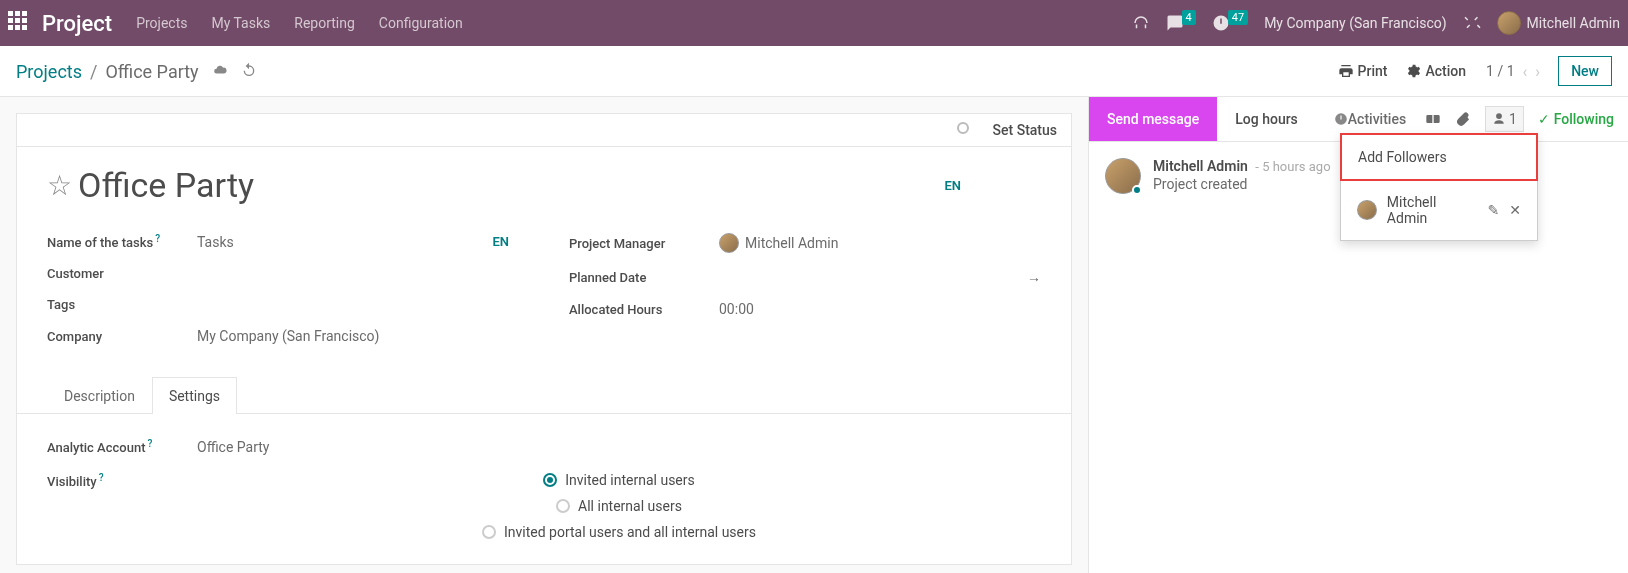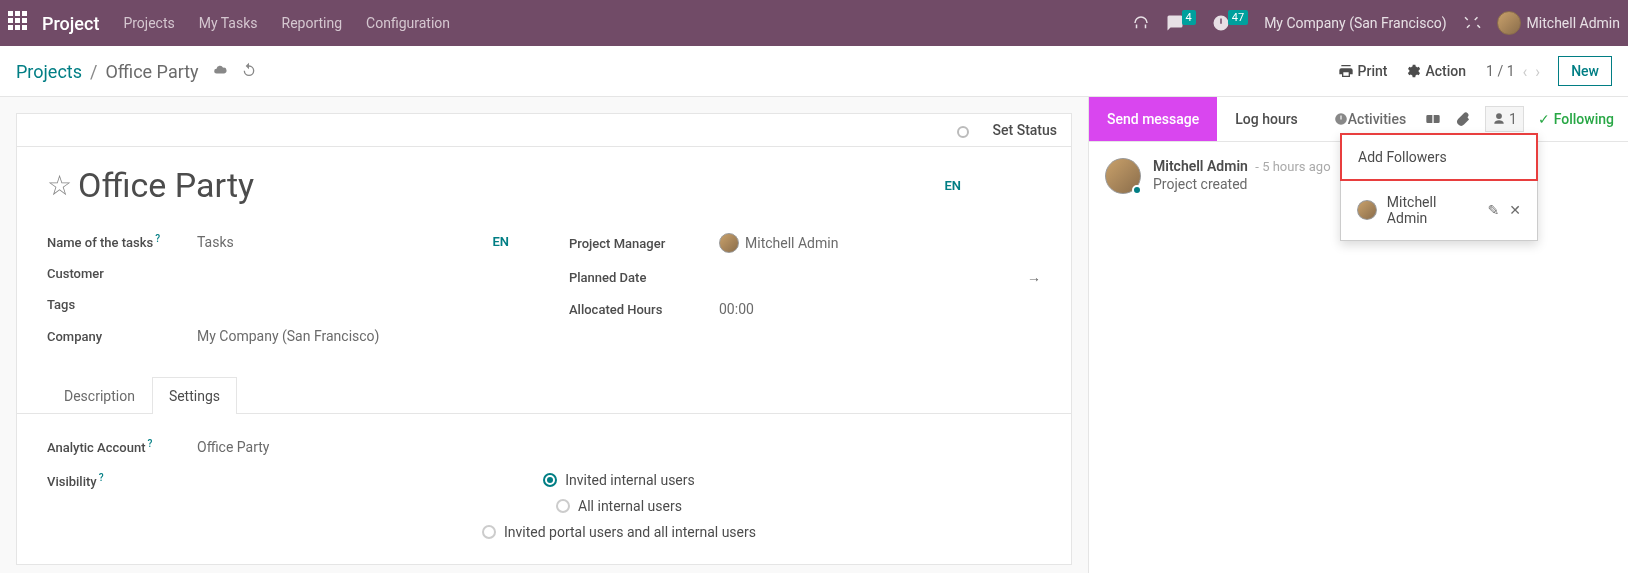--- a/index.html
+++ b/index.html
@@ -2,21 +2,21 @@
 <html><head>
 <meta charset="utf-8">
 <style>
 * { box-sizing: border-box; margin: 0; padding: 0; }
 body { font-family: -apple-system, BlinkMacSystemFont, "Segoe UI", Roboto, sans-serif; font-size: 14px; color: #4c4c4c; background: #f9f9f9; }
 
 
 .topnav { background: #714b67; height: 46px; display: flex; align-items: center; padding: 0 8px; color: #e7e0e5; }
 .topnav .apps-icon { width: 24px; height: 24px; display: grid; grid-template-columns: repeat(3,5px); grid-template-rows: repeat(3,5px); gap: 2px; margin-right: 10px; cursor: pointer; }
 .topnav .apps-icon span { background: #fff; width: 5px; height: 5px; }
-.topnav .app-title { font-size: 18px; color: #fff; font-weight: 500; margin-right: 24px; }
+.topnav .app-title { font-size: 22px; color: #fff; font-weight: 500; margin-right: 24px; }
 .topnav .nav-link { color: #d5c7d0; margin-right: 24px; font-size: 14px; cursor: pointer; }
 .topnav .spacer { flex: 1; }
 .topnav .right-item { display: flex; align-items: center; margin-left: 16px; color: #e7e0e5; cursor: pointer; font-size: 14px; }
 .topnav .badge { background: #00a09d; color: #fff; font-size: 11px; padding: 1px 4px; border-radius: 2px; margin-left: -2px; position: relative; top: -6px; }
 .topnav .avatar { width: 24px; height: 24px; border-radius: 50%; background: linear-gradient(135deg,#c9a16b,#8a6d4b); margin-right: 6px; border:1px solid #8a6d4b; }
 .topnav svg { fill: #e7e0e5; }
 
 
 .controlbar { background: #fff; border-bottom: 1px solid #e5e5e5; display: flex; align-items: center; padding: 10px 16px; }
 .breadcrumb { font-size: 18px; display: flex; align-items: center; gap: 8px; }
@@ -32,21 +32,21 @@
 .new-btn { border: 1px solid #017e84; color: #017e84; padding: 6px 12px; border-radius: 0; margin-left: 18px; cursor: pointer; font-weight: 500; }
 
 
 .main { display: flex; }
 .form-pane { flex: 1; padding: 16px; }
 .chatter { width: 540px; border-left: 1px solid #e5e5e5; background: #fff; min-height: 520px; position: relative; }
 
 
 .form-sheet { background: #fff; border: 1px solid #e5e5e5; padding: 0; }
 .status-bar { display: flex; justify-content: flex-end; border-bottom: 1px solid #e5e5e5; padding: 8px 14px; }
-.set-status { display: flex; align-items: flex-end; gap: 24px; color: #4c4c4c; cursor: pointer; font-weight: 500; }
+.set-status { display: flex; align-items: flex-start; gap: 24px; color: #4c4c4c; cursor: pointer; font-weight: 500; }
 .set-status .dot { width: 12px; height: 12px; border-radius: 50%; border: 2px solid #bbb; }
 
 .title-row { display: flex; align-items: center; padding: 18px 30px 8px 30px; }
 .title-row .star { color: #888; font-size: 28px; margin-right: 6px; cursor: pointer; }
 .title-row h1 { font-size: 34px; font-weight: 400; color: #4c4c4c; flex: 1; }
 .lang-badge { color: #017e84; font-weight: 600; margin-right: 80px; font-size: 13px; }
 
 .form-grid { display: grid; grid-template-columns: 1fr 1fr; gap: 0 50px; padding: 12px 30px 16px 30px; }
 .field-row { display: flex; align-items: center; padding: 8px 0; }
 .field-label { width: 150px; color: #4c4c4c; font-weight: 500; font-size: 13px; }

